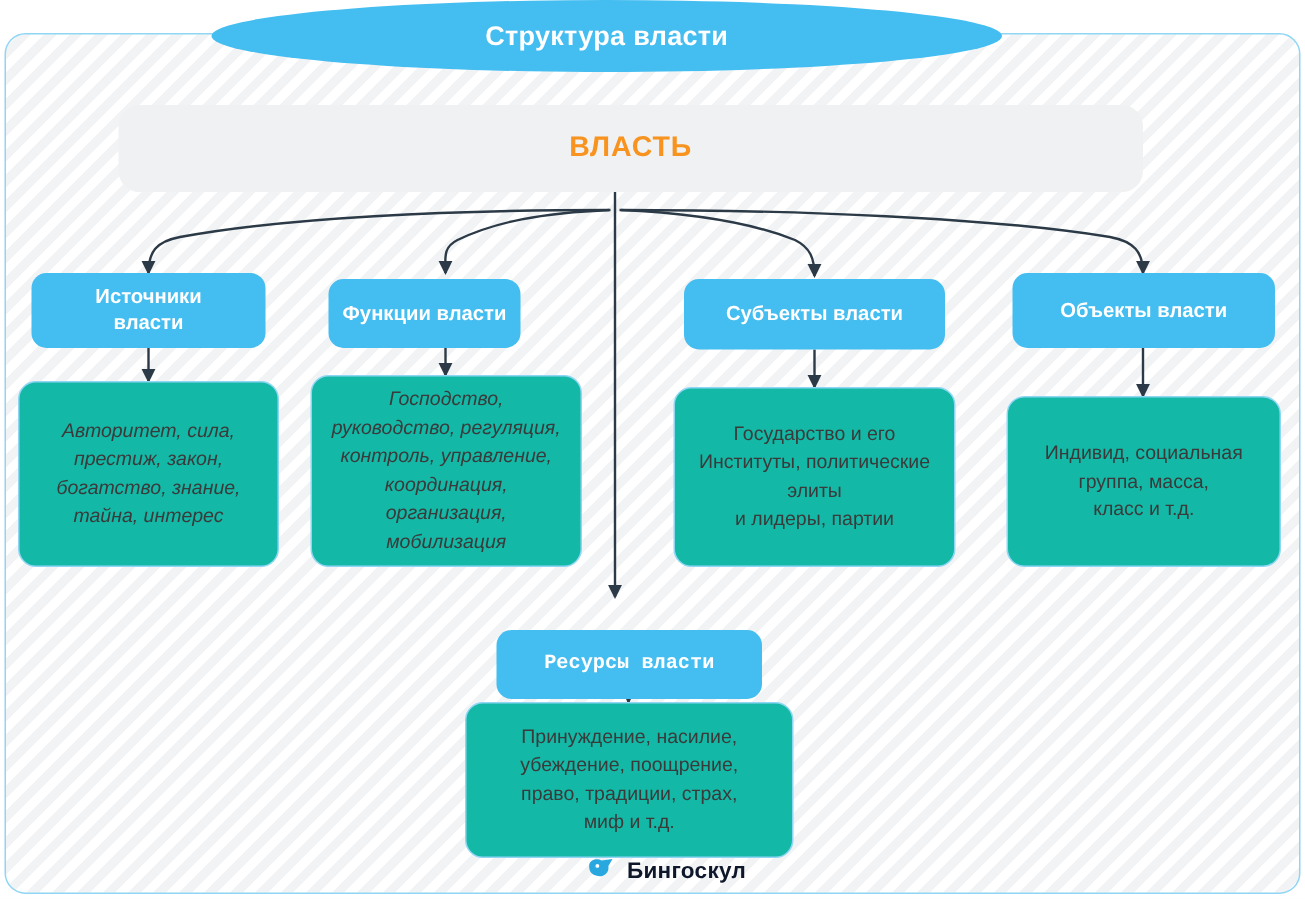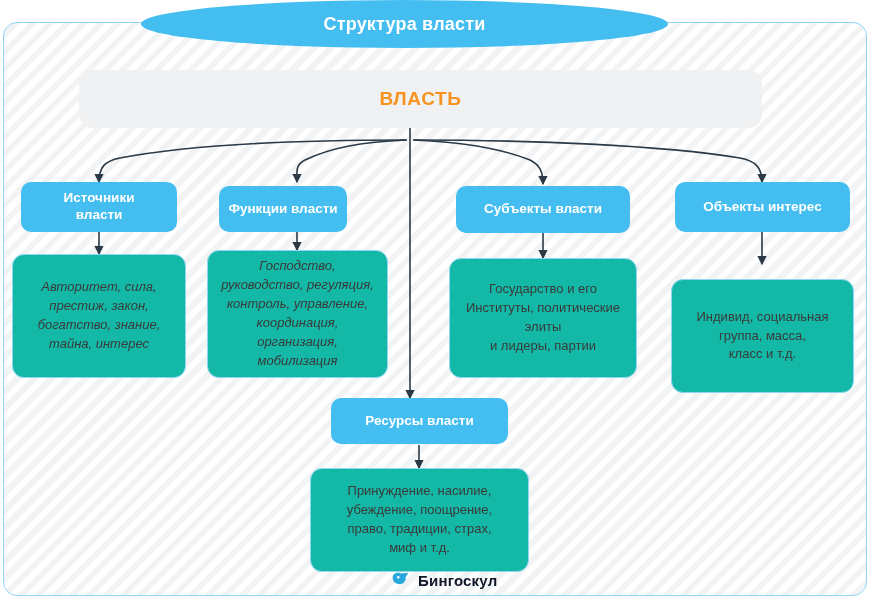--- a/index.html
+++ b/index.html
@@ -207,29 +207,29 @@
     <span style="white-space:pre-line">Субъекты власти</span>
   </div>
   <div class="body-box" style="left:449px; top:258px; width:188px; height:120px;">
     <span>Государство и его
 Институты, политические
 элиты
 и лидеры, партии</span>
   </div>
 
   <div class="hdr" style="left:675px; top:182px; width:175px; height:50px;">
-    <span style="white-space:pre-line">Объекты интерес</span>
-  </div>
-  <div class="body-box" style="left:671px; top:279px; width:183px; height:114px;">
+    <span style="white-space:pre-line">Объекты власти</span>
+  </div>
+  <div class="body-box" style="left:671px; top:264px; width:183px; height:114px;">
     <span>Индивид, социальная
 группа, масса,
 класс и т.д.</span>
   </div>
 
-  <div class="hdr" style="left:331px; top:398px; width:177px; height:46px;">
+  <div class="hdr" style="left:331px; top:420px; width:177px; height:46px;font-family:Liberation Mono, monospace;">
     <span style="white-space:pre-line">Ресурсы власти</span>
   </div>
   <div class="body-box" style="left:310px; top:468px; width:219px; height:104px;">
     <span>Принуждение, насилие,
 убеждение, поощрение,
 право, традиции, страх,
 миф и т.д.</span>
   </div>
 
   <div id="logo">

